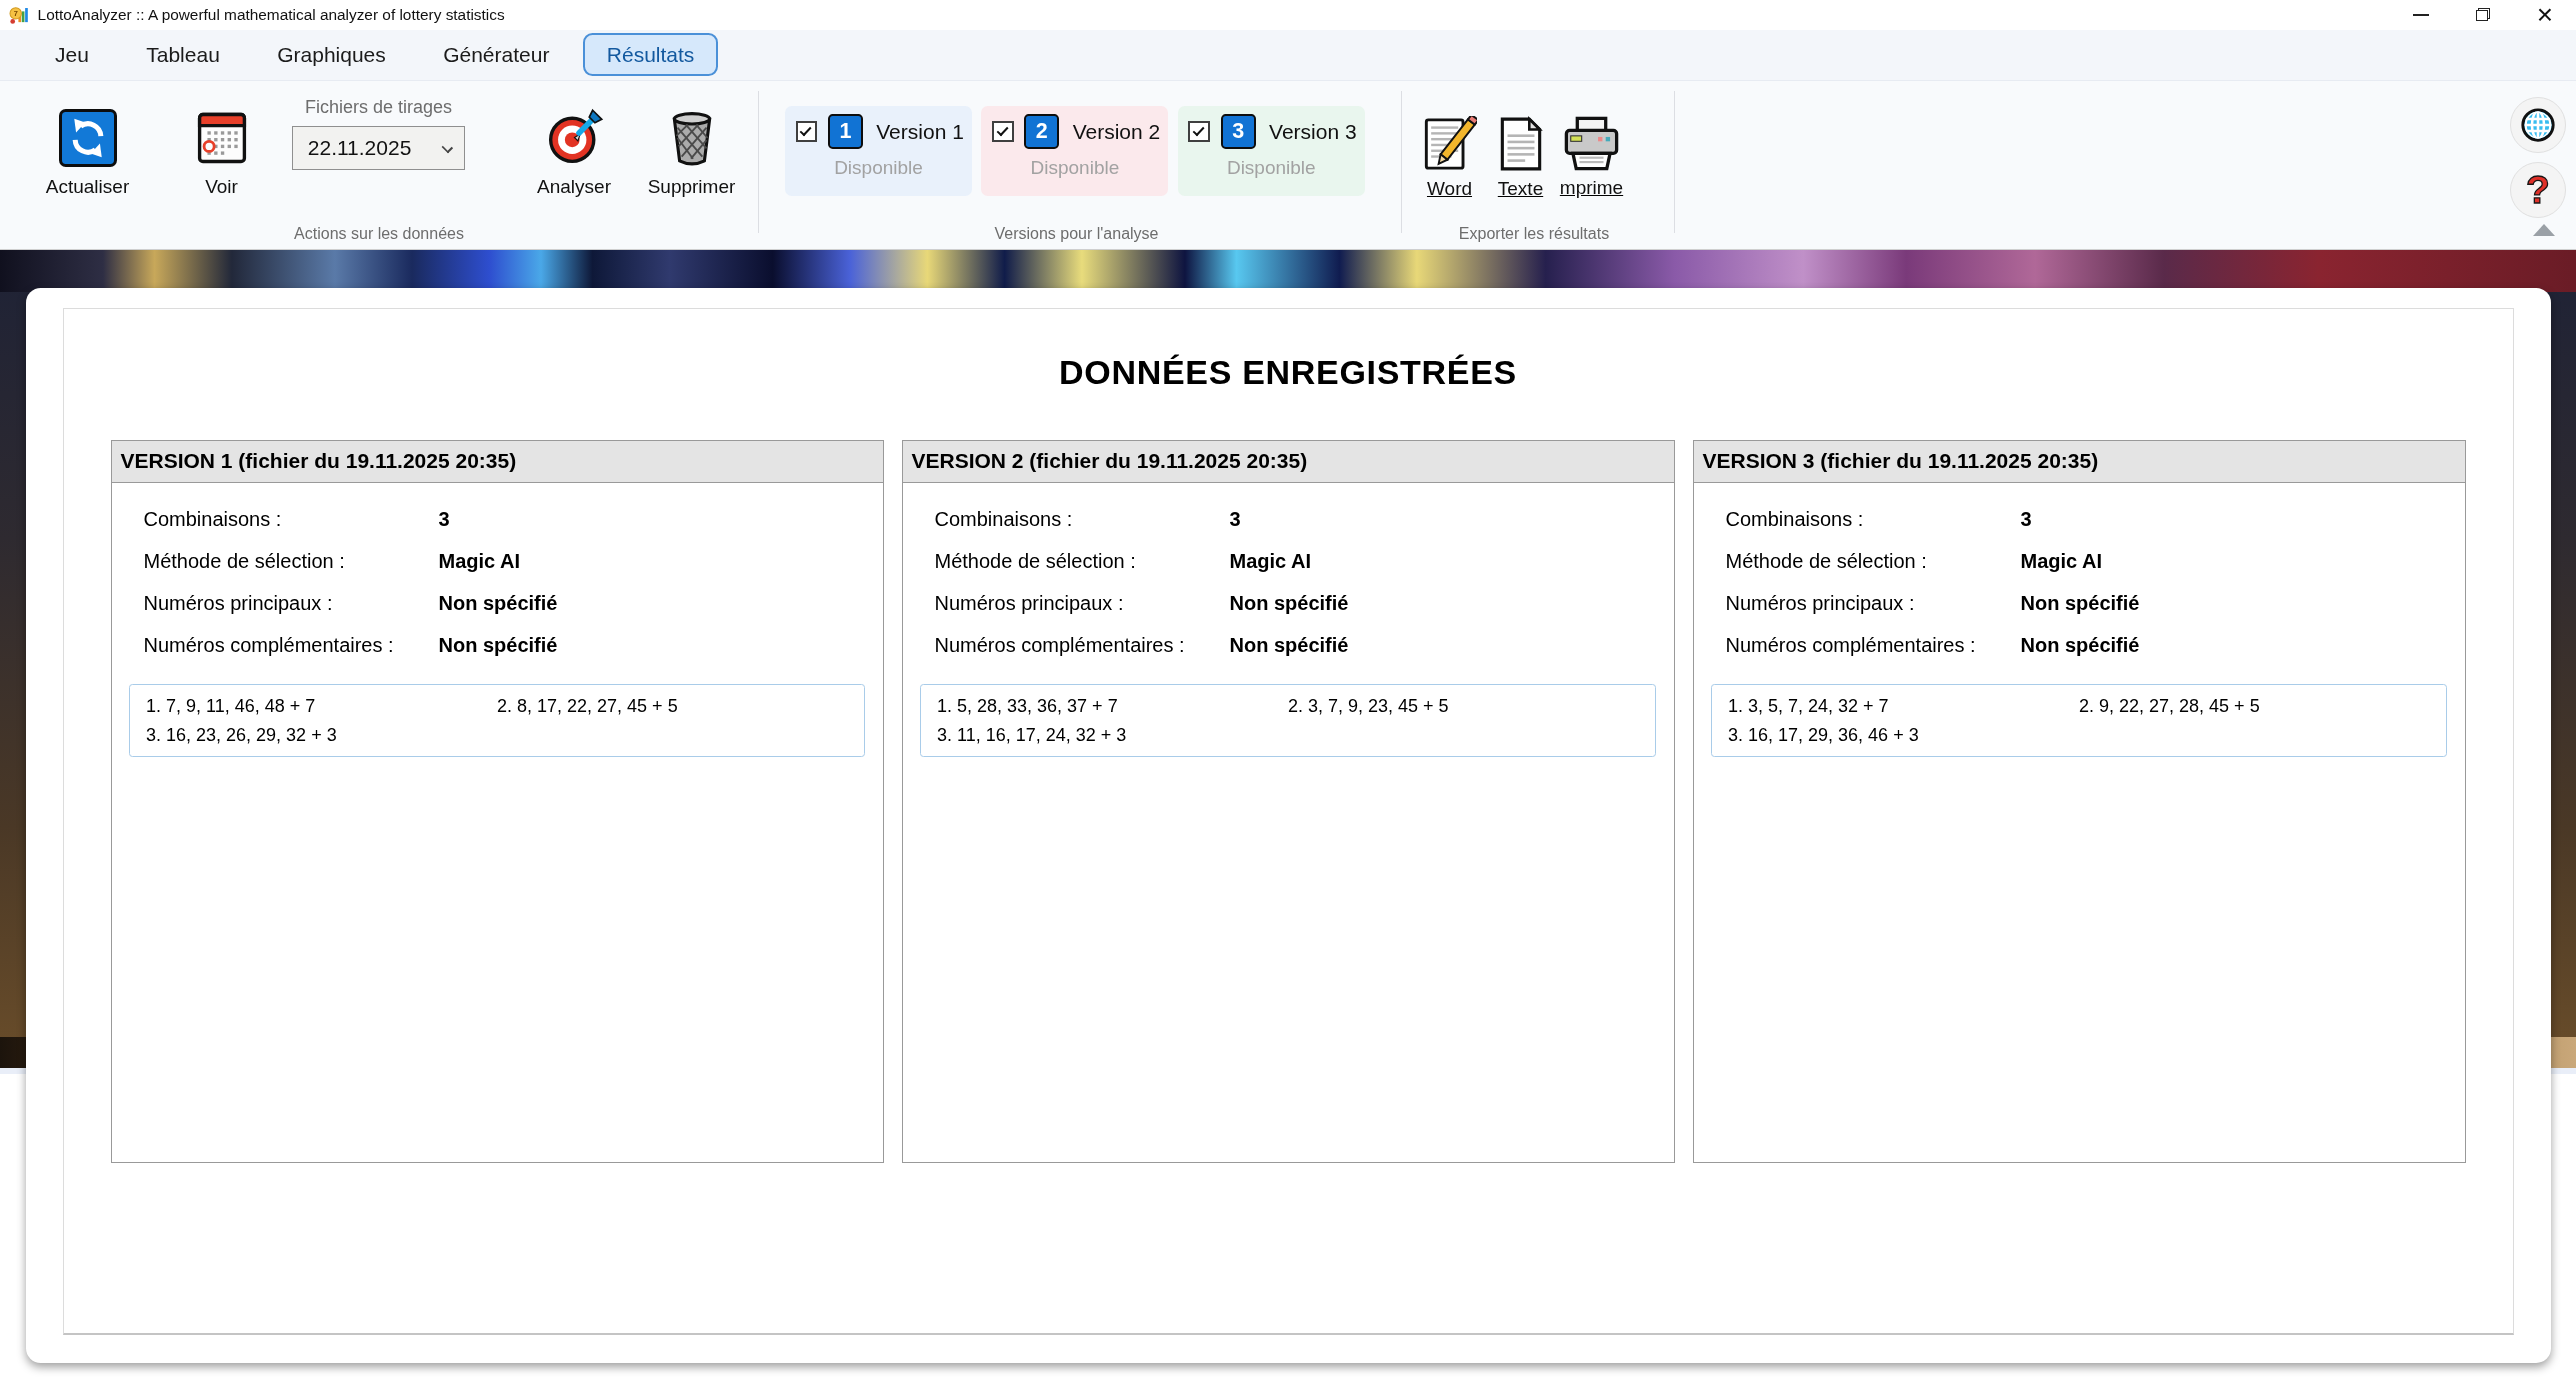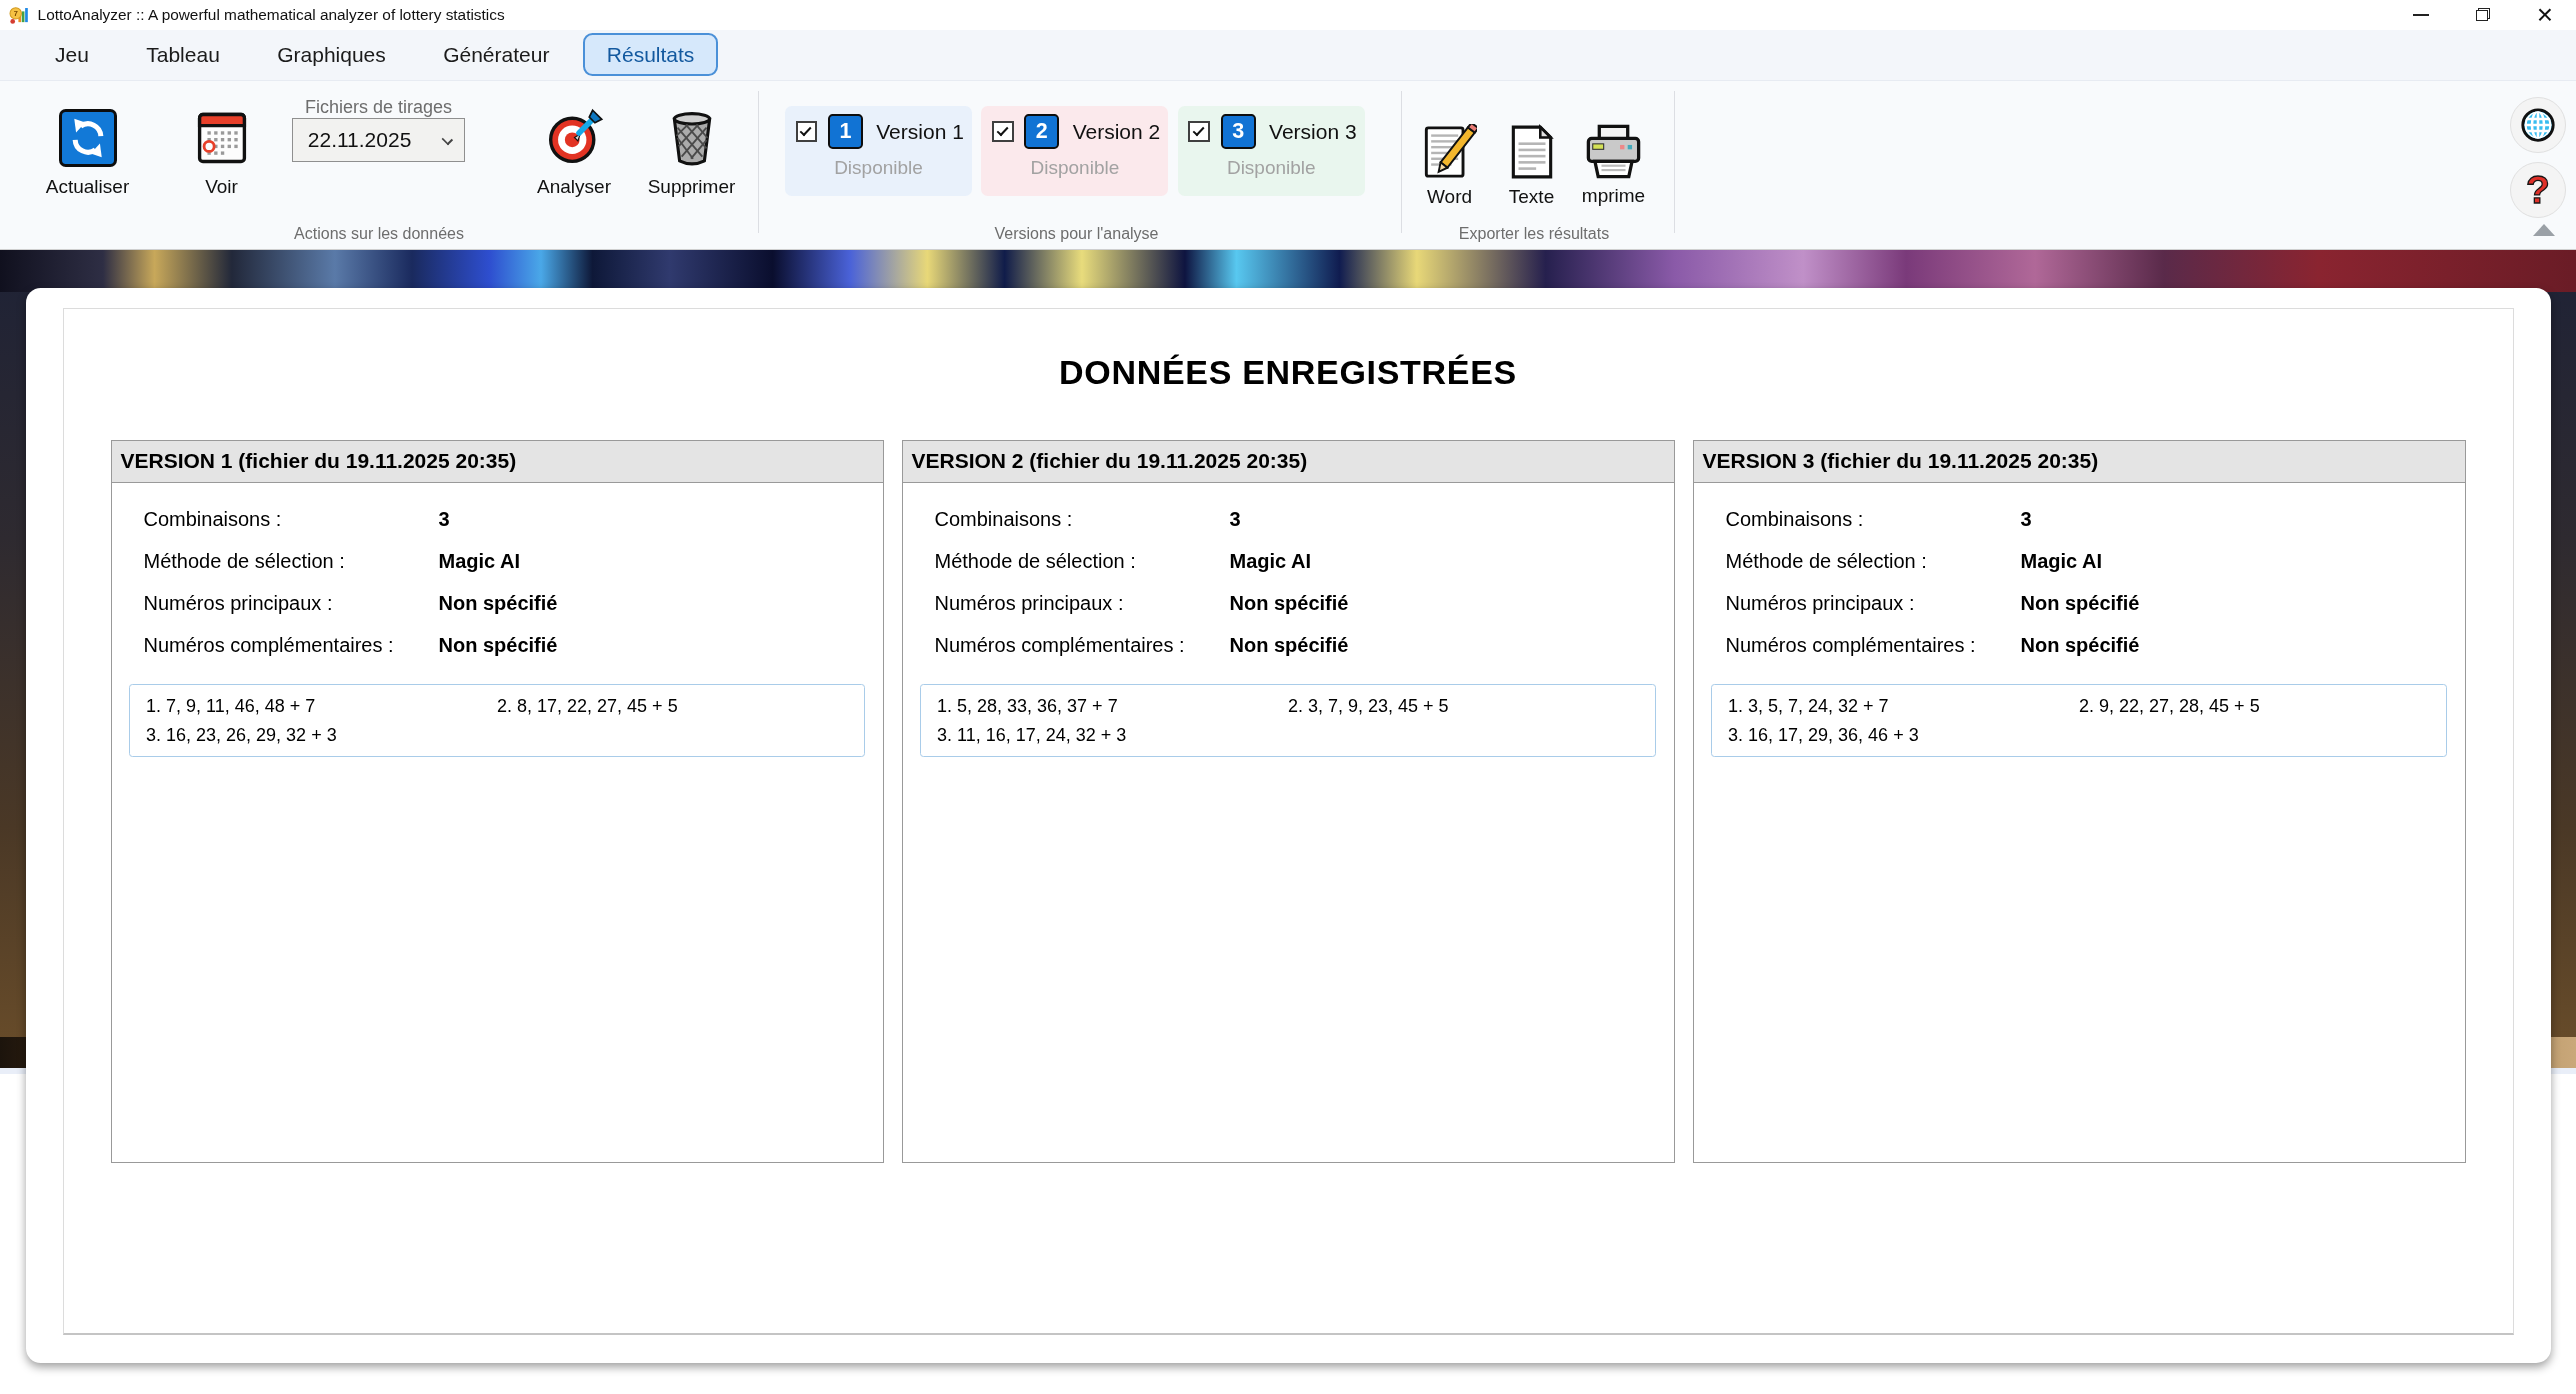--- a/index.html
+++ b/index.html
@@ -30,41 +30,41 @@
   .vsep { position:absolute; top:10px; height:142px; width:1.3px; background:#dcdee3; }
   .rgroup { position:absolute; top:0; height:169px; }
   .group-label { position:absolute; bottom:6.7px; left:0; right:0; text-align:center;
     font-size:16px; color:#6d6d6d; }
   .tool { position:absolute; top:28px; display:flex; flex-direction:column; align-items:center; gap:9.4px; cursor:default; }
   .tool-label { font-size:19px; color:#111; }
   .tool .icon { display:flex; align-items:center; justify-content:center; }
   .icon-refresh { width:58px; height:58px; background:#1279d7; border:3.4px solid #0d0d0d; border-radius:6.7px; }
   .file-selector { position:absolute; top:16px;text-align:center; }
   .selector-label { font-size:18px; color:#6d6d6d; }
-  .fake-select { width:173px; height:44px; background:#f2f2f0; border:1.3px solid #8f8f8f;
+  .fake-select { margin-top:8px; width:173px; height:44px; background:#f2f2f0; border:1.3px solid #8f8f8f;
     display:flex; align-items:center; padding-left:14.8px; position:relative; font-size:21px; color:#111; }
   .fake-select .chev { position:absolute; right:12px; top:16px; width:8.7px; height:8.7px;
     border-right:2px solid #444; border-bottom:2px solid #444; transform:rotate(45deg) scaleY(.8); }
 
   
   .vcards { position:absolute; top:25.5px; left:0; display:flex; gap:9.4px; }
   .vcard { width:187px; height:90px; border-radius:6.7px; padding:8px 10.7px; cursor:default; }
   .vcard.v1 { background:#e9f1fb; } .vcard.v2 { background:#fbe9ec; } .vcard.v3 { background:#e9f6ee; }
   .vcard-row { display:flex; align-items:center; }
   .checkbox { width:21.5px; height:21.5px; background:#fff; border:2px solid #3f3f3f; position:relative; flex:none; }
   .checkbox .tick { position:absolute; left:2.7px; top:4px; width:11.4px; height:6px;
     border-left:2.7px solid #111; border-bottom:2.7px solid #111; transform:rotate(-47deg); }
   .numsq { width:35px; height:35px; background:#1173d4; border:2.7px solid #0d0d0d; border-radius:4.7px;
     color:#fff; font-weight:700; font-size:21.5px; display:flex; align-items:center; justify-content:center;
     margin-left:10.7px; flex:none; }
   .vname { font-size:21px; color:#111; margin-left:13.4px; white-space:nowrap; }
   .vstatus { text-align:center; font-size:19px; color:#a2a2a2; margin-top:8px; }
 
   
-  .exp-row { position:absolute; top:43px; left:0; display:flex; gap:23px; }
+  .exp-row { position:absolute; top:35px; left:0; display:flex; gap:12px;text-decoration:underline; }
   .exp-btn { width:59px; display:flex; flex-direction:column; align-items:center; gap:6.7px; cursor:default; }
   .exp-btn .tool-label { font-size:19px; }
 
   .circle-btn { position:absolute; width:56px; height:56px; border-radius:50%;
     background:#f4f4f4; border:0.7px solid #e0e0e0; display:flex; align-items:center; justify-content:center; }
   .circle-btn.globe { right:10px; top:16px; }
   .circle-btn.help { right:10px; top:81px; }
   .help-q { font-size:39px; font-weight:700; color:#e03028; -webkit-text-stroke:1.3px #161616; }
   .collapse-tri { position:absolute; right:21.5px; top:143px; width:0; height:0;
     border-left:11.4px solid transparent; border-right:11.4px solid transparent; border-bottom:12.8px solid #9aa0a6; }

